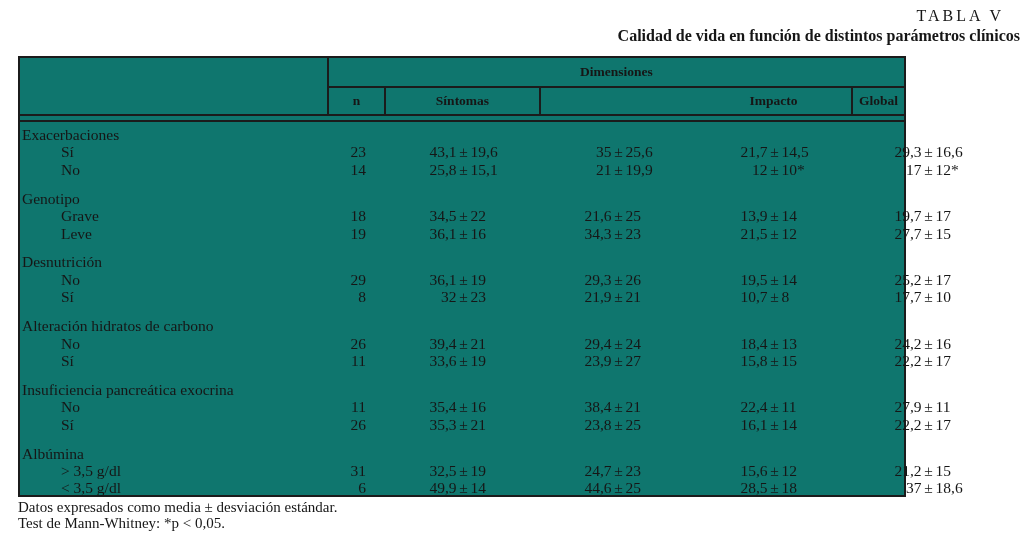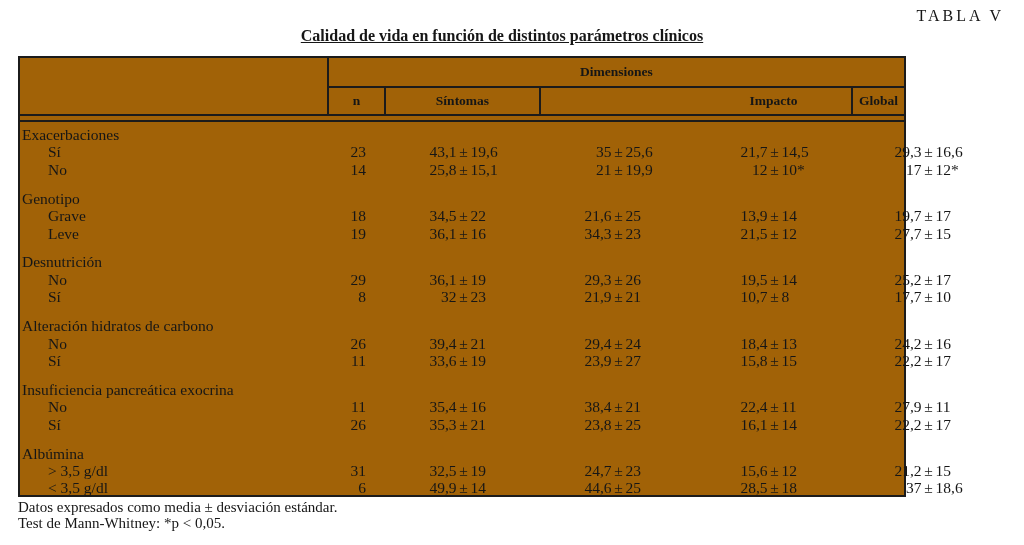--- a/index.html
+++ b/index.html
@@ -14,30 +14,30 @@
     color:var(--tc);
     font-family:"Liberation Serif","DejaVu Serif",serif;
     overflow:hidden;
   }
   .title{
     position:absolute;top:7px;left:0;width:1004px;
     text-align:right;
     font-size:16px;letter-spacing:3px;
   }
   .subtitle{
-    position:absolute;top:27px;left:0;width:1004px;
-    text-align:center;
-    font-size:16px;font-weight:bold;text-decoration:underline;
+    position:absolute;top:27px;left:16px;width:1004px;
+    text-align:right;
+    font-size:16px;font-weight:bold;
   }
   .frame{
     position:absolute;left:18px;top:56px;
     width:888px;height:441px;
     box-sizing:border-box;
     border:2px solid var(--bc);
-    background:#a16207;
+    background:#0f766e;
   }
   .thead{
     display:grid;
     grid-template-columns:309px 57px 155px 155px 157px 1fr;
     grid-template-rows:30px 26px;
     border-bottom:2px solid var(--bc);
     font-weight:bold;font-size:13.5px;
   }
   .hcell{display:flex;align-items:center;justify-content:center;box-sizing:border-box;}
   .corner{grid-row:1/3;grid-column:1;border-right:2px solid var(--bc);}
@@ -49,21 +49,21 @@
   .rule{height:2px;background:var(--bc);}
   .tbody{font-size:15.5px;}
   .group{margin-top:11.5px;}
   .group:first-child{margin-top:4px;}
   .brow{
     display:grid;
     grid-template-columns:309px 57px 155px 155px 157px 151px;
     line-height:17.4px;
   }
   .glabel{padding-left:2px;}
-  .slabel{padding-left:28px;}
+  .slabel{padding-left:41px;}
   .ncell{text-align:right;padding-right:20px;}
   .vcell{display:flex;justify-content:center;}
   .mean{display:inline-block;width:54px;text-align:right;white-space:pre;}
   .pm{display:inline-block;width:14px;text-align:center;}
   .sd{display:inline-block;width:54px;text-align:left;white-space:pre;}
   .footnotes{
     position:absolute;left:18px;top:500px;
     font-size:15px;line-height:15.5px;
   }
 </style>

